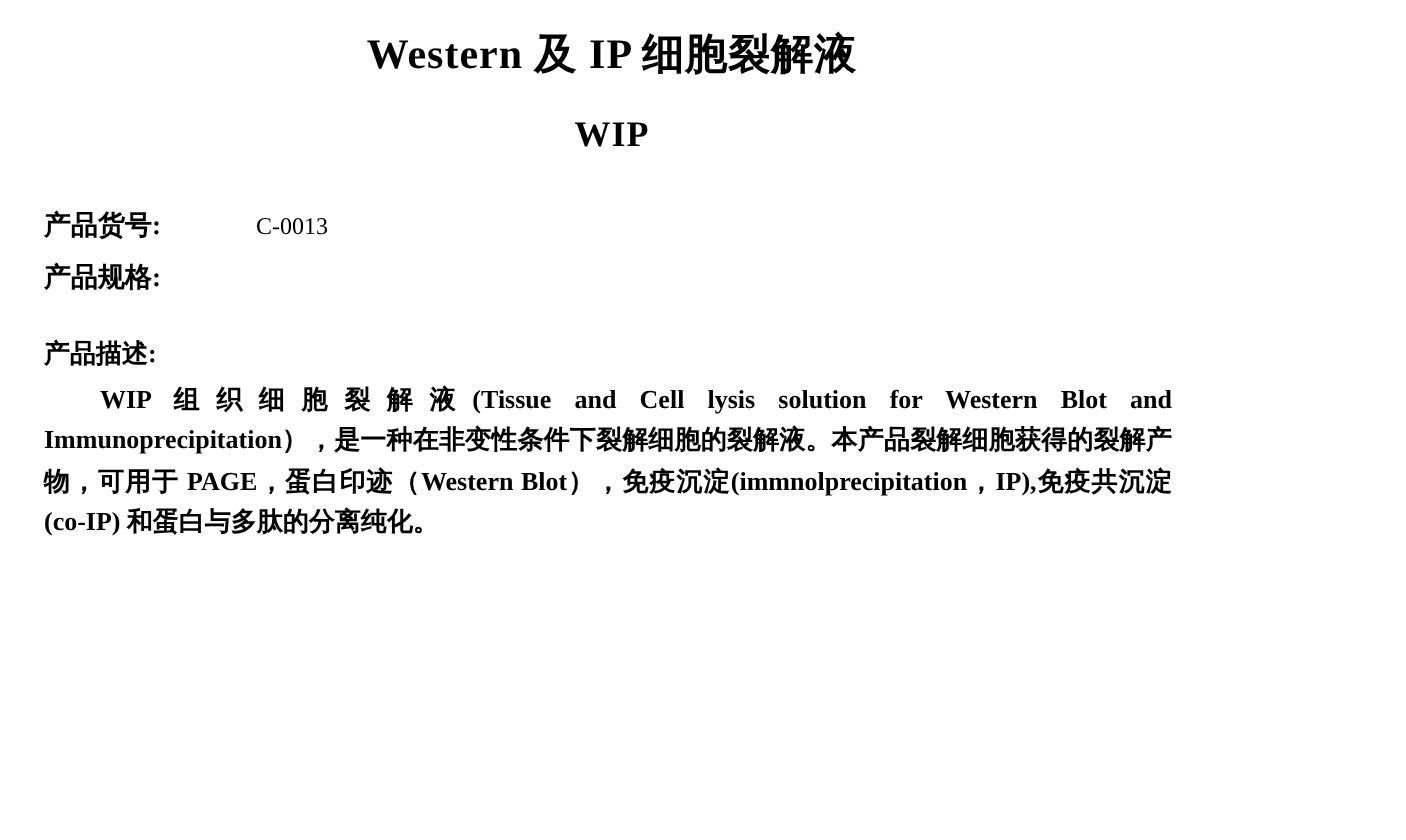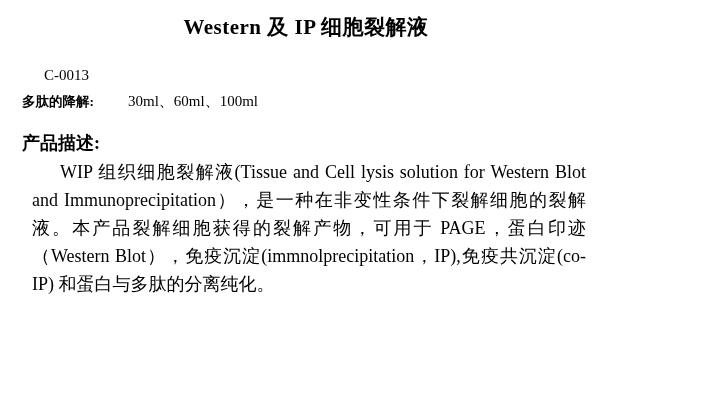--- a/index.html
+++ b/index.html
@@ -47,56 +47,58 @@
     margin-bottom: 8px;
     font-size: 13.5px;
   }
   .meta-label {
     font-weight: bold;
     width: 84px;
     flex: 0 0 84px;
     font-size: 13.5px;
   }
   .meta-value {
-    font-size: 15px;
+    font-size: 12px;
     padding-left: 22px;
   }
   .desc-label {
     font-weight: bold;
-    font-size: 18px;
+    font-size: 13px;
     margin-top: 20px;
     margin-bottom: 4px;
   }
   .body-text {
-    font-size: 18px;
+    font-size: 13px;
     line-height: 1.55;
     text-align: justify;
-    margin: 0 0 2px 10px;
+    margin: 0 0 2px 0;
     padding-right: 4px;
+    font-weight: bold;
   }
   .indent {
     text-indent: 28px;
   }
 </style>
 </head>
 <body>
 
 <div class="page">
 
   <h1 class="title-main">Western 及 IP 细胞裂解液</h1>
+  <h2 class="title-sub">WIP</h2>
 
   <div class="meta-block">
 
     <div class="meta-row">
+      <div class="meta-label">产品货号:</div>
       <div class="meta-value">C-0013</div>
     </div>
 
     <div class="meta-row">
-      <div class="meta-label">多肽的降解:</div>
-      <div class="meta-value">30ml、60ml、100ml</div>
+      <div class="meta-label">产品规格:</div>
     </div>
 
 
   </div>
 
   <div class="desc-label">产品描述:</div>
 
   <p class="body-text indent">WIP 组织细胞裂解液(Tissue and Cell lysis solution for Western Blot and Immunoprecipitation），是一种在非变性条件下裂解细胞的裂解液。本产品裂解细胞获得的裂解产物，可用于 PAGE，蛋白印迹（Western Blot），免疫沉淀(immnolprecipitation，IP),免疫共沉淀(co-IP) 和蛋白与多肽的分离纯化。</p>
 
 </div>

